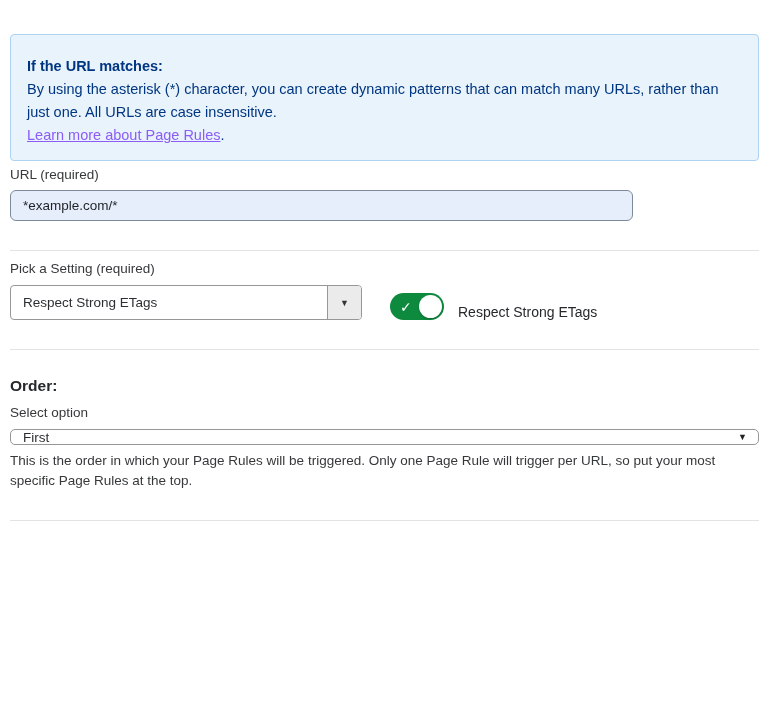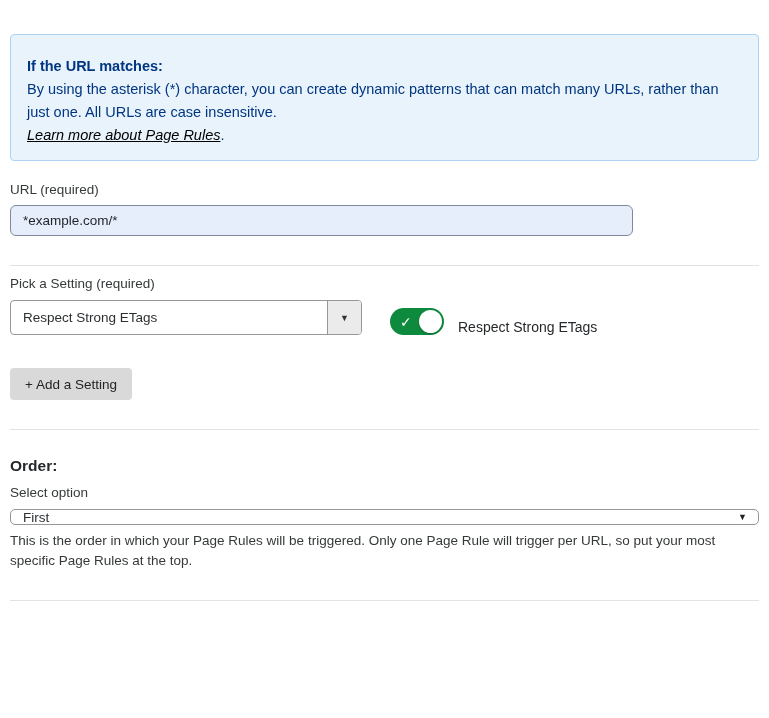--- a/index.html
+++ b/index.html
@@ -25,30 +25,29 @@
     background: #e9f3fc;
     border: 1px solid #aed3f2;
     border-radius: 4px;
     padding: 20px 16px 13px 16px;
     color: #003681;
     font-size: 14.5px;
     line-height: 23px;
   }
   .info-heading { font-weight: 700; }
   .info-link-line a {
-    color: #000000;
+    color: #8b5cf6;
     text-decoration: underline;
     cursor: pointer;
-    font-style: italic;
   }
   .info-link-line span.suffix { color: #003681; }
 
   .field-label {
     display: block;
-    margin-top: 21px;
+    margin-top: 6px;
     font-size: 13.5px;
     color: #36393a;
   }
 
   .url-input {
     display: block;
     margin-top: 8px;
     width: 623px;
     height: 31px;
     background: #e7eefb;
@@ -223,21 +222,20 @@
       <span class="select-text">Respect Strong ETags</span>
       <span class="select-caret-btn">▼</span>
     </div>
     <div class="toggle">
       <span class="check">✓</span>
       <span class="knob"></span>
     </div>
     <span class="toggle-label">Respect Strong ETags</span>
   </div>
 
-  <button class="gray-btn add-setting-btn">+ Add a Setting</button>
 
   <hr class="divider">
 
   <h2 class="section-heading">Order:</h2>
 
   <label class="sub-label">Select option</label>
 
   <div class="order-select">
     <span>First</span>
     <span class="caret">▼</span>

